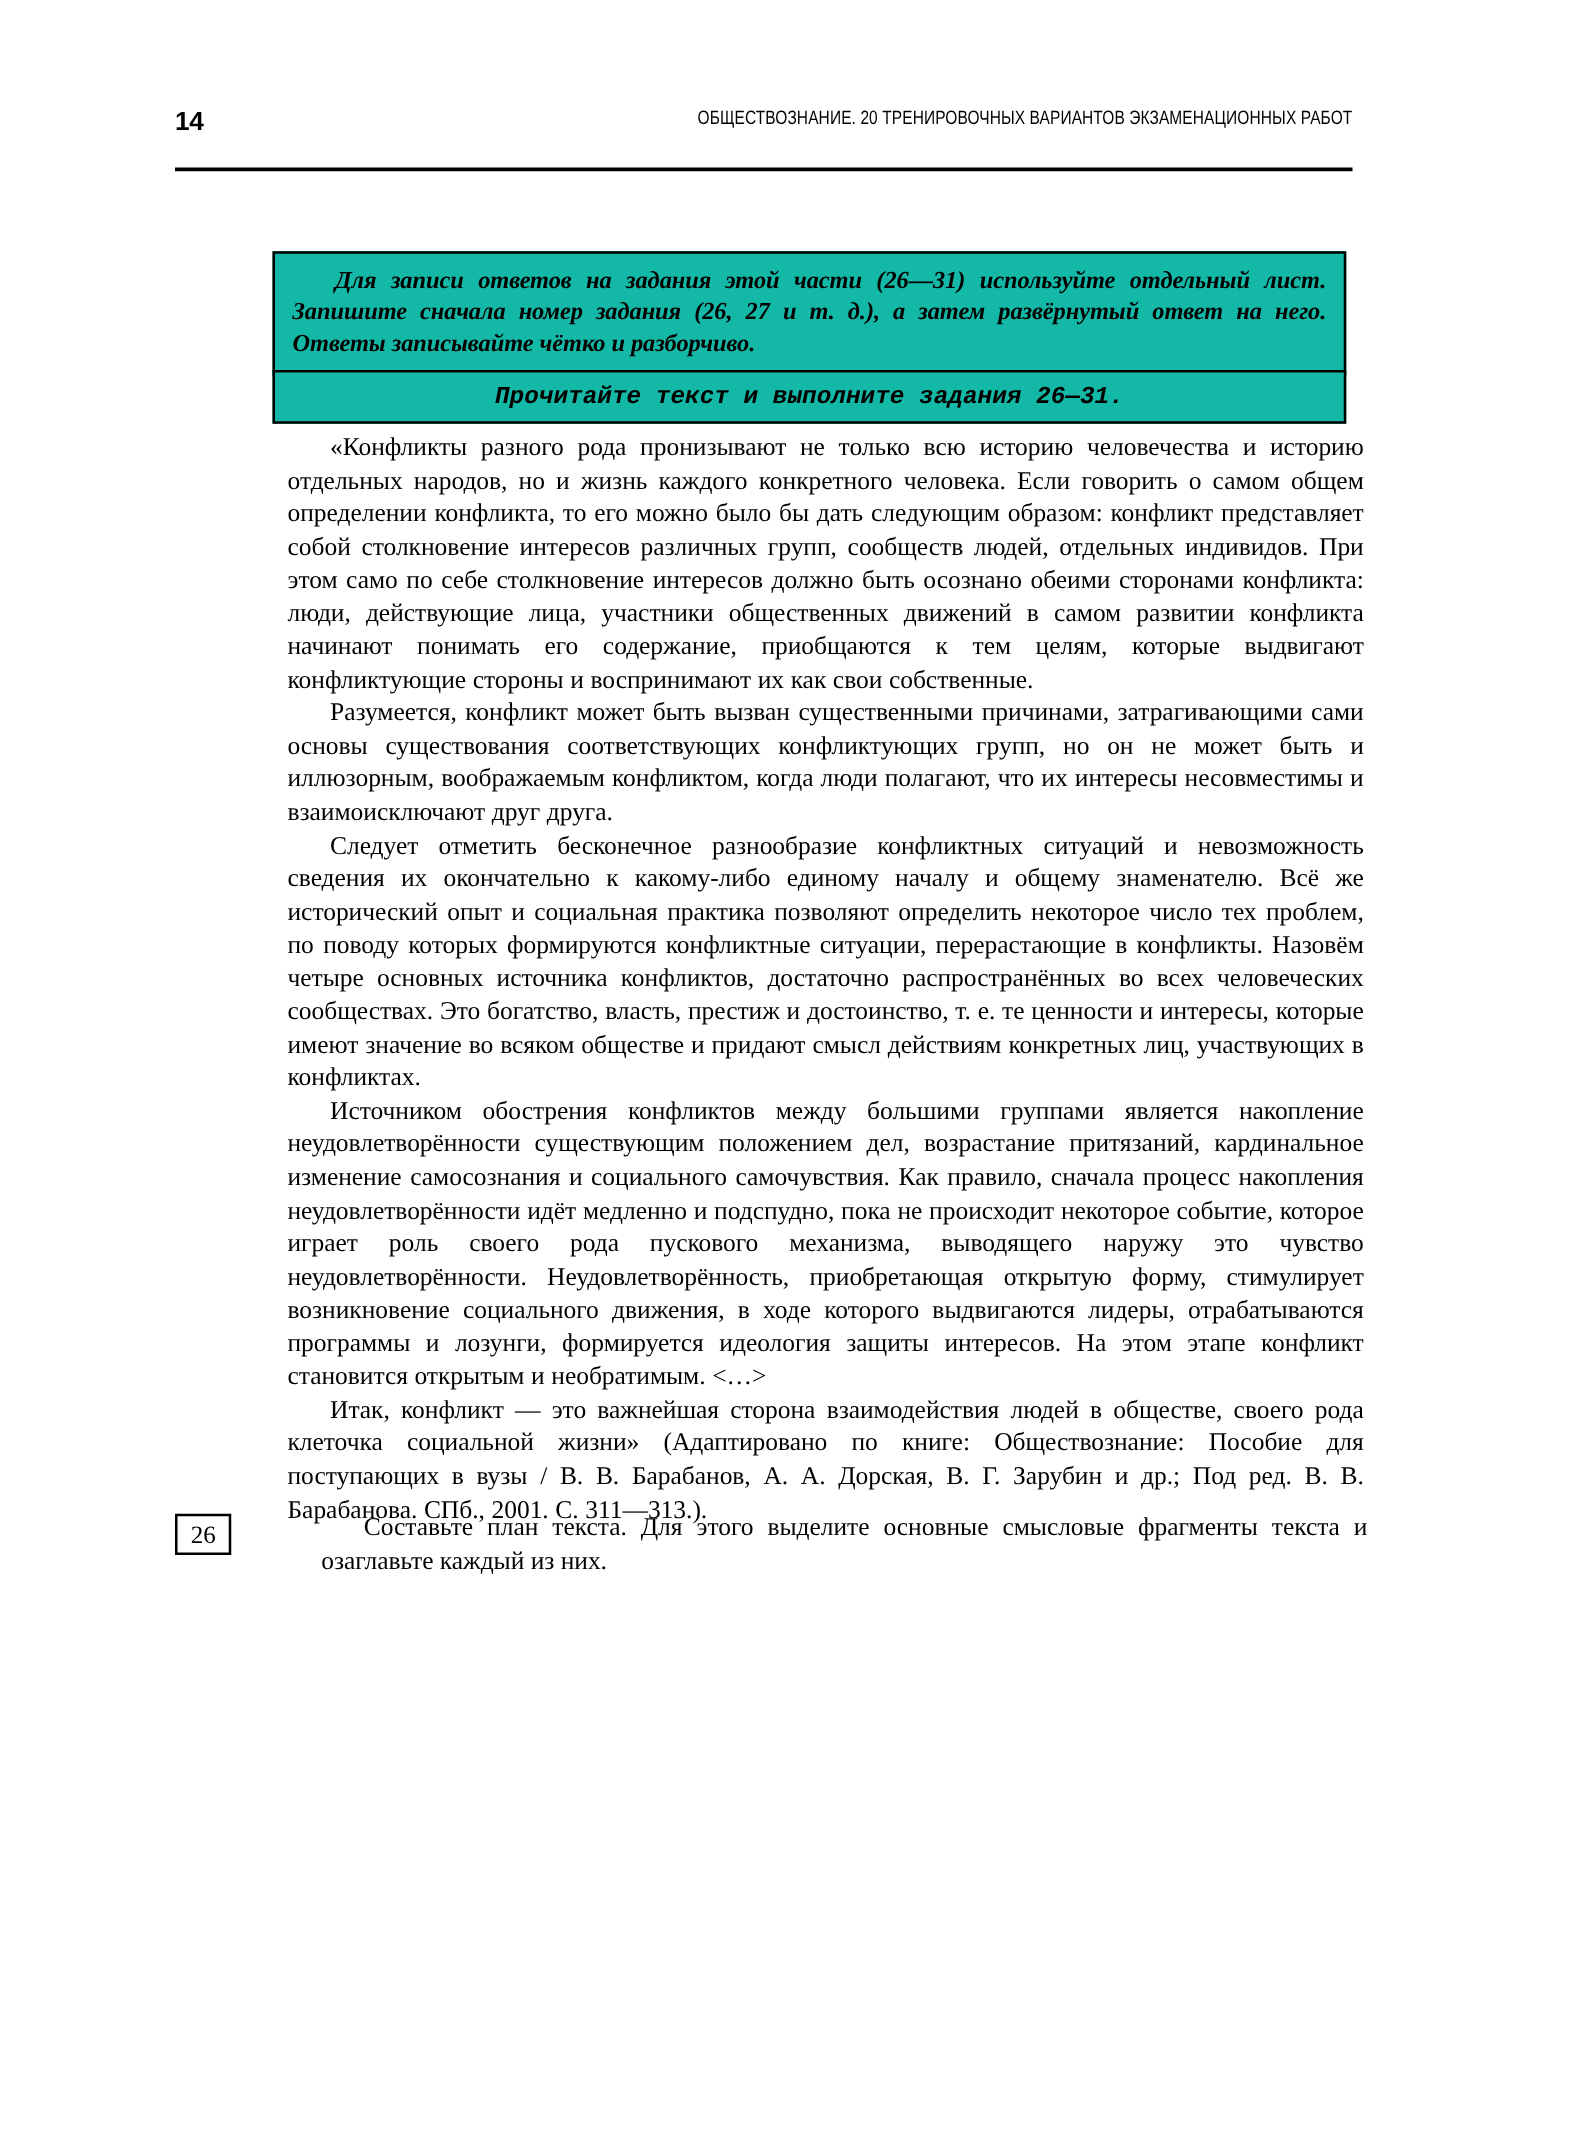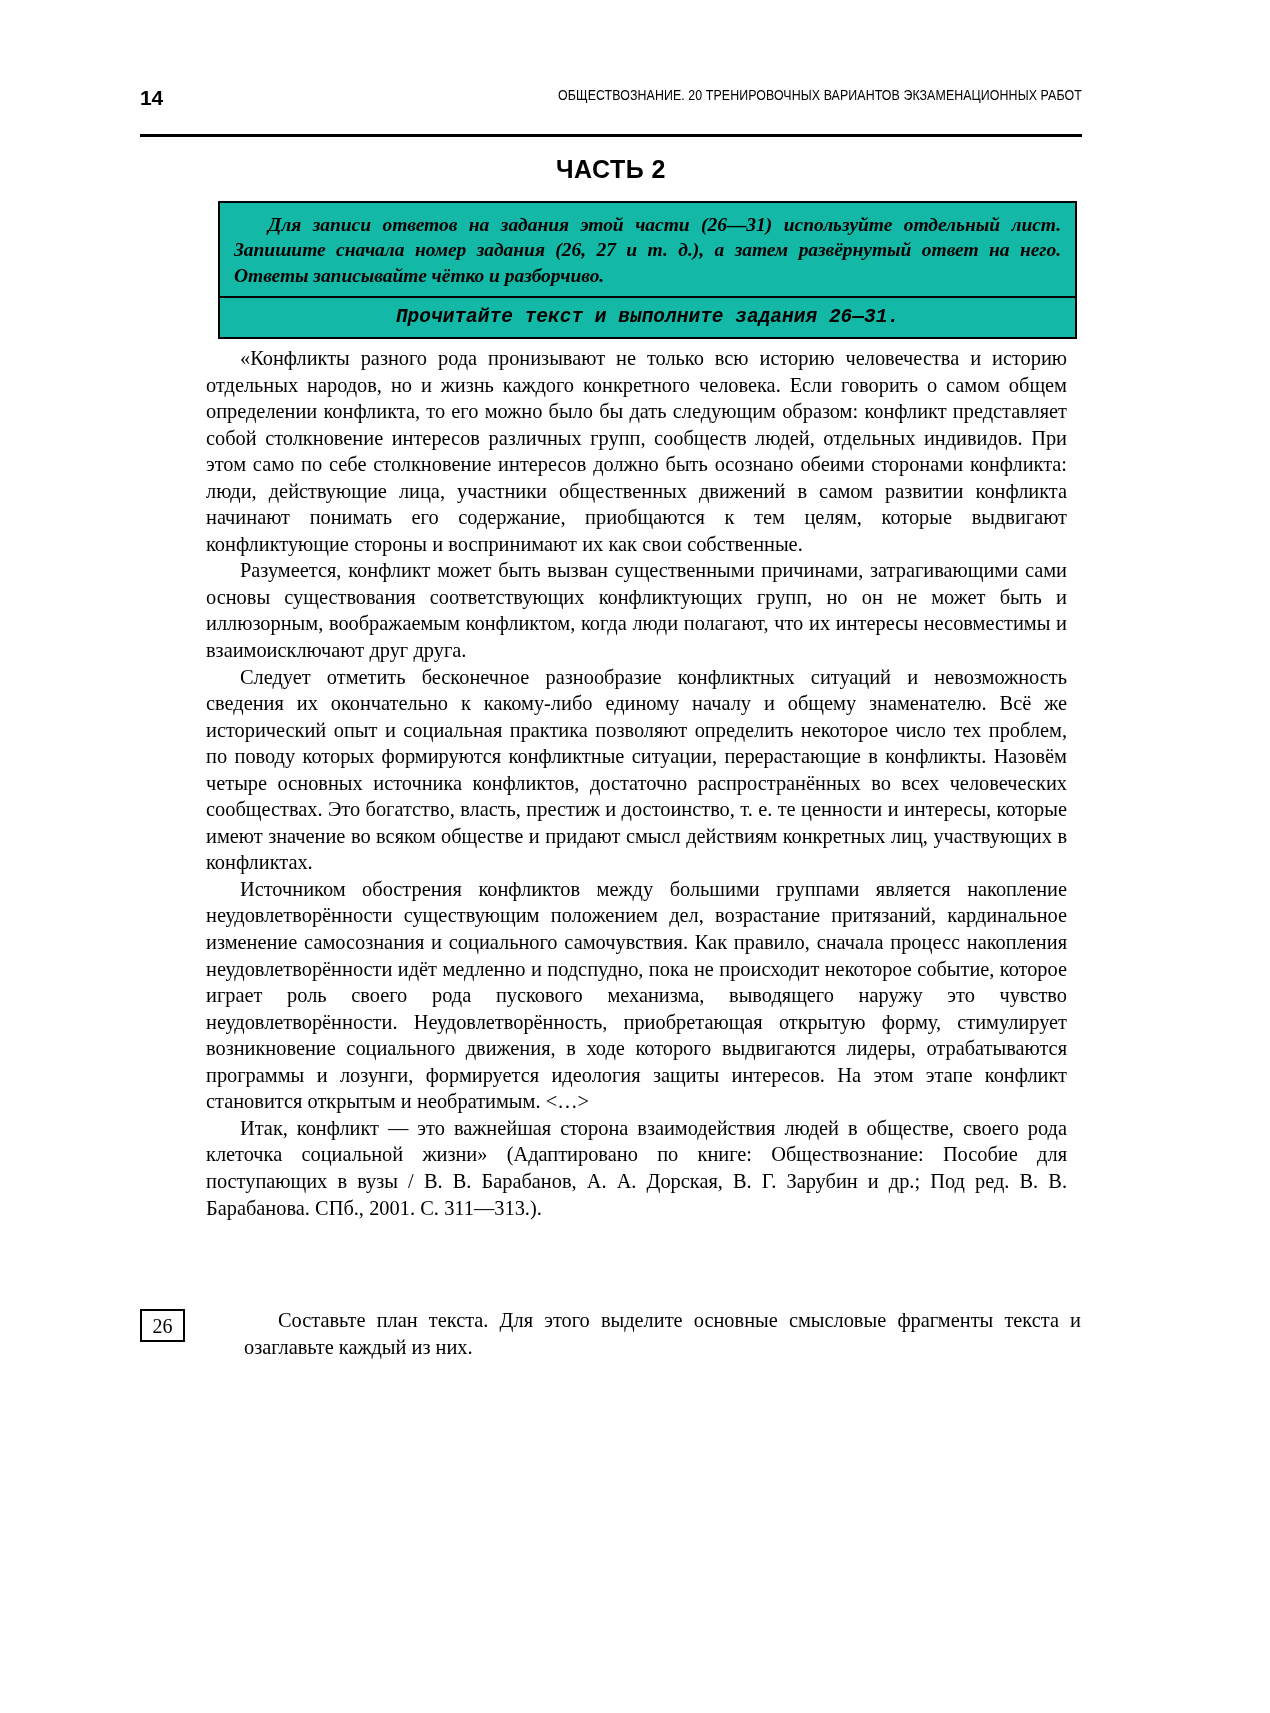--- a/index.html
+++ b/index.html
@@ -109,21 +109,21 @@
     font-style: italic;
     font-weight: bold;
     font-size: 19.5px;
     line-height: 1.25;
     text-align: center;
   }
 
   
   .body-text {
     position: absolute;
-    left: 206px;
+    left: 230px;
     top: 345px;
     width: 861px;
   }
   .body-text p {
     margin: 0;
     font-family: "Liberation Serif", serif;
     font-size: 20.4px;
     line-height: 26.55px;
     text-align: justify;
     text-align-last: left;
@@ -156,36 +156,35 @@
   .task-body {
     margin-left: 104px;
     font-family: "Liberation Serif", serif;
     font-size: 20.4px;
     line-height: 26.6px;
     text-align: justify;
     text-align-last: left;
     text-indent: 34px;
     letter-spacing: -0.02px;
   }
-  .t26 { top: 1307px; }
+  .t26 { top: 1209px; padding-left: 13px; }
   .t27 { top: 1314px; }
   .t28 { top: 1379px; }
 </style>
 </head>
 <body>
 
 <div class="page">
 
   <div class="runhead">
     <div class="folio">14</div>
     <div class="runhead-title">ОБЩЕСТВОЗНАНИЕ. 20 ТРЕНИРОВОЧНЫХ ВАРИАНТОВ ЭКЗАМЕНАЦИОННЫХ РАБОТ</div>
   </div>
   <div class="rule"></div>
 
-  <div class="part-title">ЧАСТЬ 2</div>
 
   <div class="box box-instruction">
     <p>Для записи ответов на задания этой части (26—31) используйте отдельный лист. Запишите сначала номер задания (26, 27 и т. д.), а затем развёрнутый ответ на него. Ответы записывайте чётко и разборчиво.</p>
   </div>
 
   <div class="box box-read">
     <p>Прочитайте текст и выполните задания 26—31.</p>
   </div>
 
   <div class="body-text">

